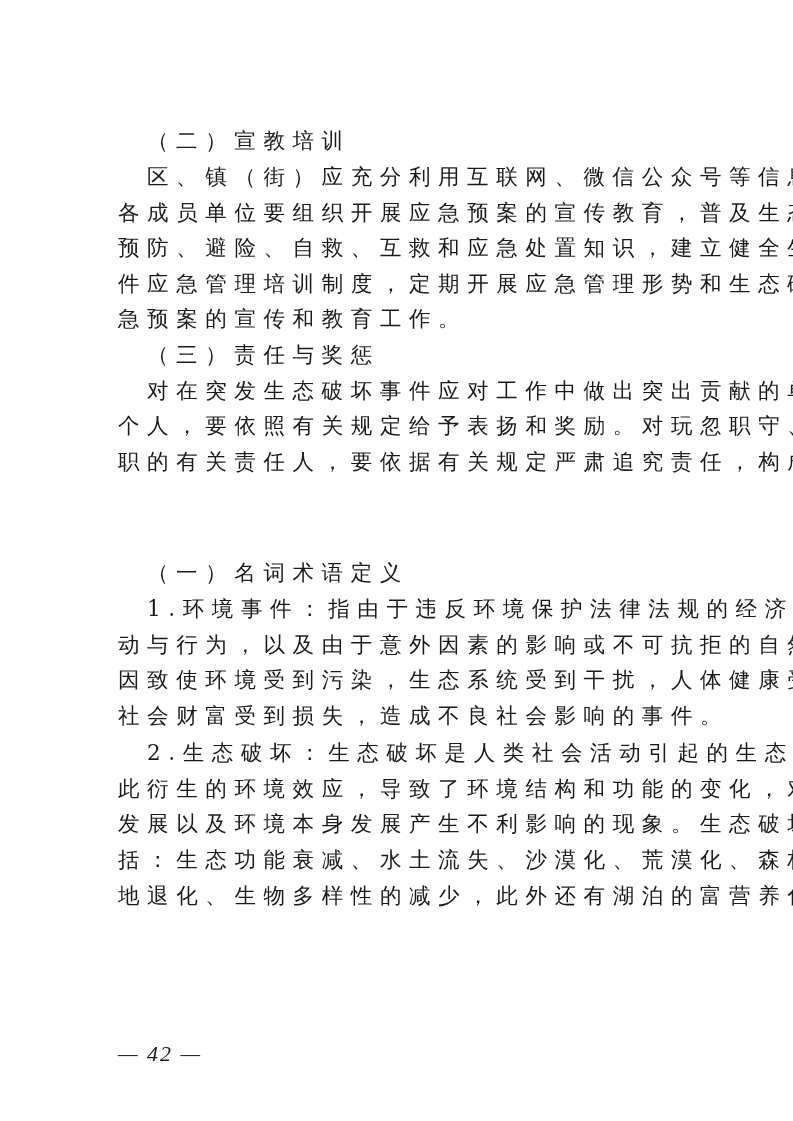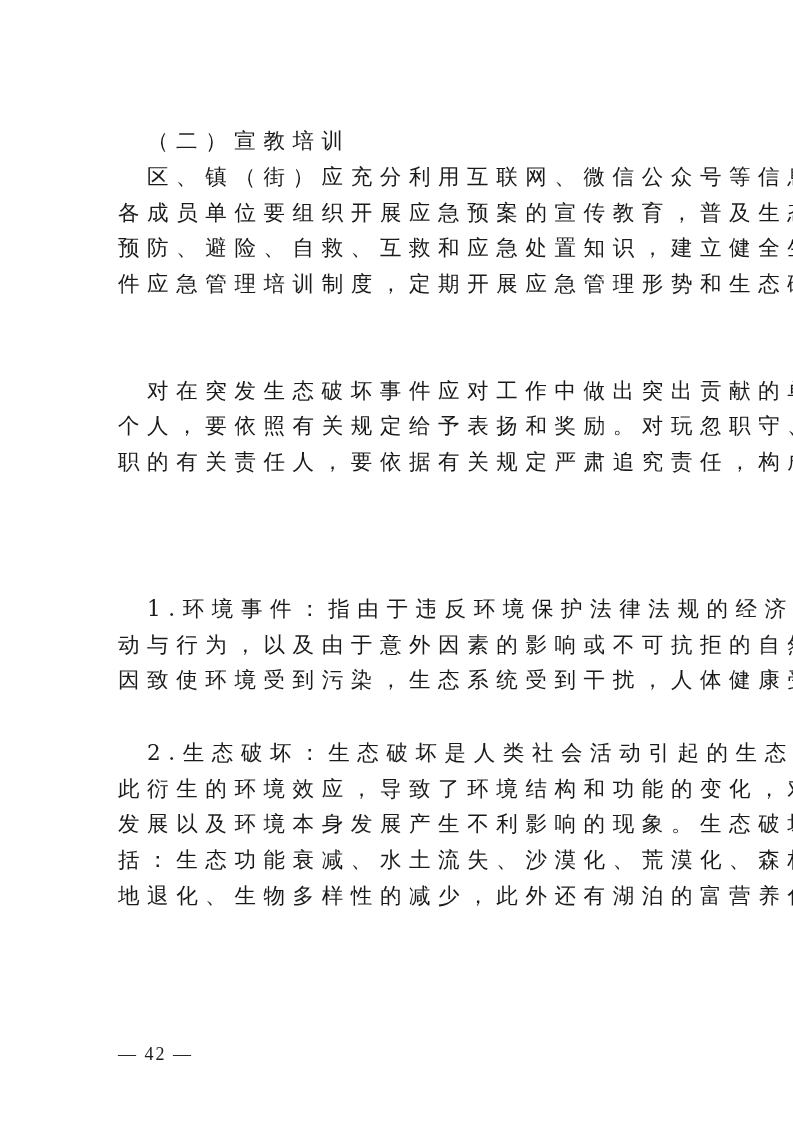--- a/index.html
+++ b/index.html
@@ -10,43 +10,47 @@
     .page { position: absolute; left: 16px; top: 0; width: 793px; height: 1043px; }
     .line {
       position: absolute; left: 102px; width: 592px; height: 36px;
       font-size: 21.5px; line-height: 36px; white-space: nowrap;
       letter-spacing: 7.6px; overflow: visible;
     }
     .indent { left: 131px; width: 563px; }
     .heading { left: 131px; }
     .bold { font-family: "DejaVu Sans", "Liberation Sans", sans-serif; font-weight: bold; letter-spacing: 4px; }
     .footer {
-      position: absolute; left: 102px; top: 1042px; font-size: 18px; line-height: 24px;
-      font-family: "Liberation Serif", serif; letter-spacing: 2px;
+      position: absolute; left: 102px; top: 1042px; font-size: 22px; line-height: 24px;
+      font-family: "Liberation Serif", serif; letter-spacing: 2px; font-style: italic;
     }
   </style>
 </head>
 <body>
 
 <div class="page">
 
   <div class="line heading" style="top:123px">（二）宣教培训</div>
   <div class="line indent" style="top:159px">区、镇（街）应充分利用互联网、微信公众号等信息网络，</div>
   <div class="line" style="top:195px">各成员单位要组织开展应急预案的宣传教育，普及生态破坏事件</div>
   <div class="line" style="top:230px">预防、避险、自救、互救和应急处置知识，建立健全生态破坏事</div>
   <div class="line" style="top:266px">件应急管理培训制度，定期开展应急管理形势和生态破坏事件应</div>
+  <div class="line" style="top:301px">急预案的宣传和教育工作。</div>
 
+  <div class="line heading" style="top:337px">（三）责任与奖惩</div>
   <div class="line indent" style="top:373px">对在突发生态破坏事件应对工作中做出突出贡献的单位和</div>
   <div class="line" style="top:408px">个人，要依照有关规定给予表扬和奖励。对玩忽职守、失职、渎</div>
   <div class="line" style="top:444px">职的有关责任人，要依据有关规定严肃追究责任，构成犯罪的，</div>
 
+  <div class="line heading" style="top:555px">（一）名词术语定义</div>
 
   <div class="line indent" style="top:591px">1.环境事件：指由于违反环境保护法律法规的经济、社会活</div>
   <div class="line" style="top:627px">动与行为，以及由于意外因素的影响或不可抗拒的自然灾害等原</div>
   <div class="line" style="top:662px">因致使环境受到污染，生态系统受到干扰，人体健康受到危害，</div>
+  <div class="line" style="top:698px">社会财富受到损失，造成不良社会影响的事件。</div>
 
   <div class="line indent" style="top:735px">2.生态破坏：生态破坏是人类社会活动引起的生态退化及由</div>
   <div class="line" style="top:771px">此衍生的环境效应，导致了环境结构和功能的变化，对人类生存</div>
   <div class="line" style="top:806px">发展以及环境本身发展产生不利影响的现象。生态破坏主要包</div>
   <div class="line" style="top:842px">括：生态功能衰减、水土流失、沙漠化、荒漠化、森林锐减、土</div>
   <div class="line" style="top:878px">地退化、生物多样性的减少，此外还有湖泊的富营养化、地下水</div>
 
   <div class="footer">— 42 —</div>
 </div>
 

